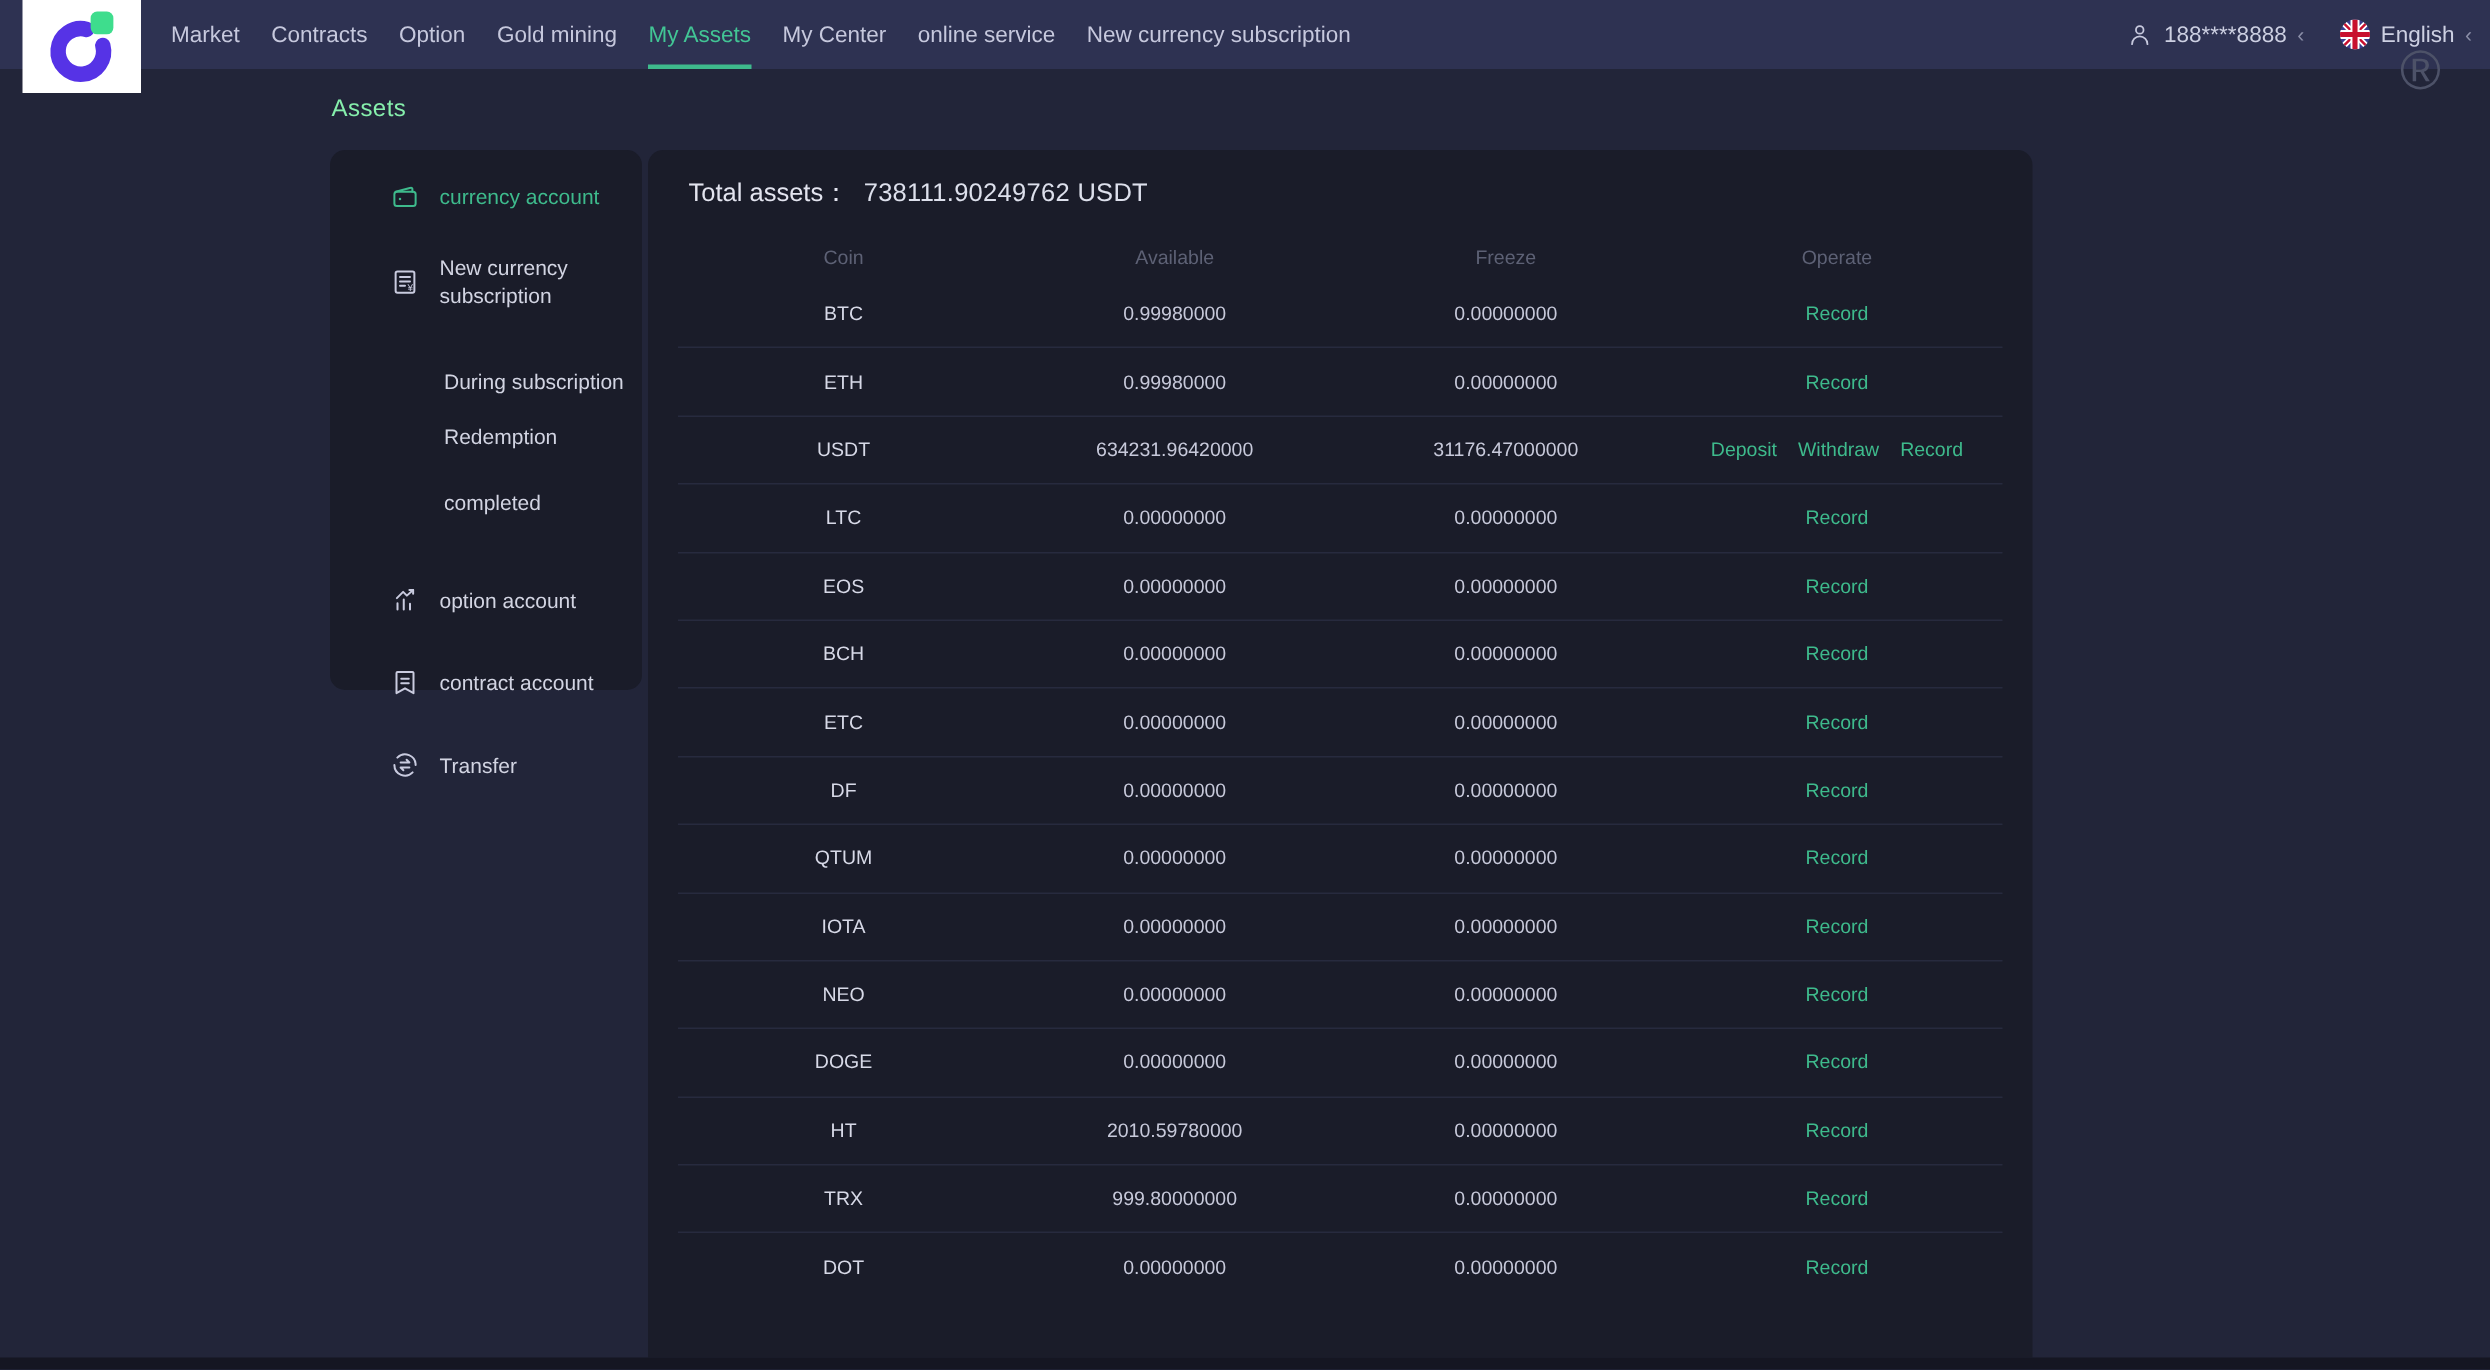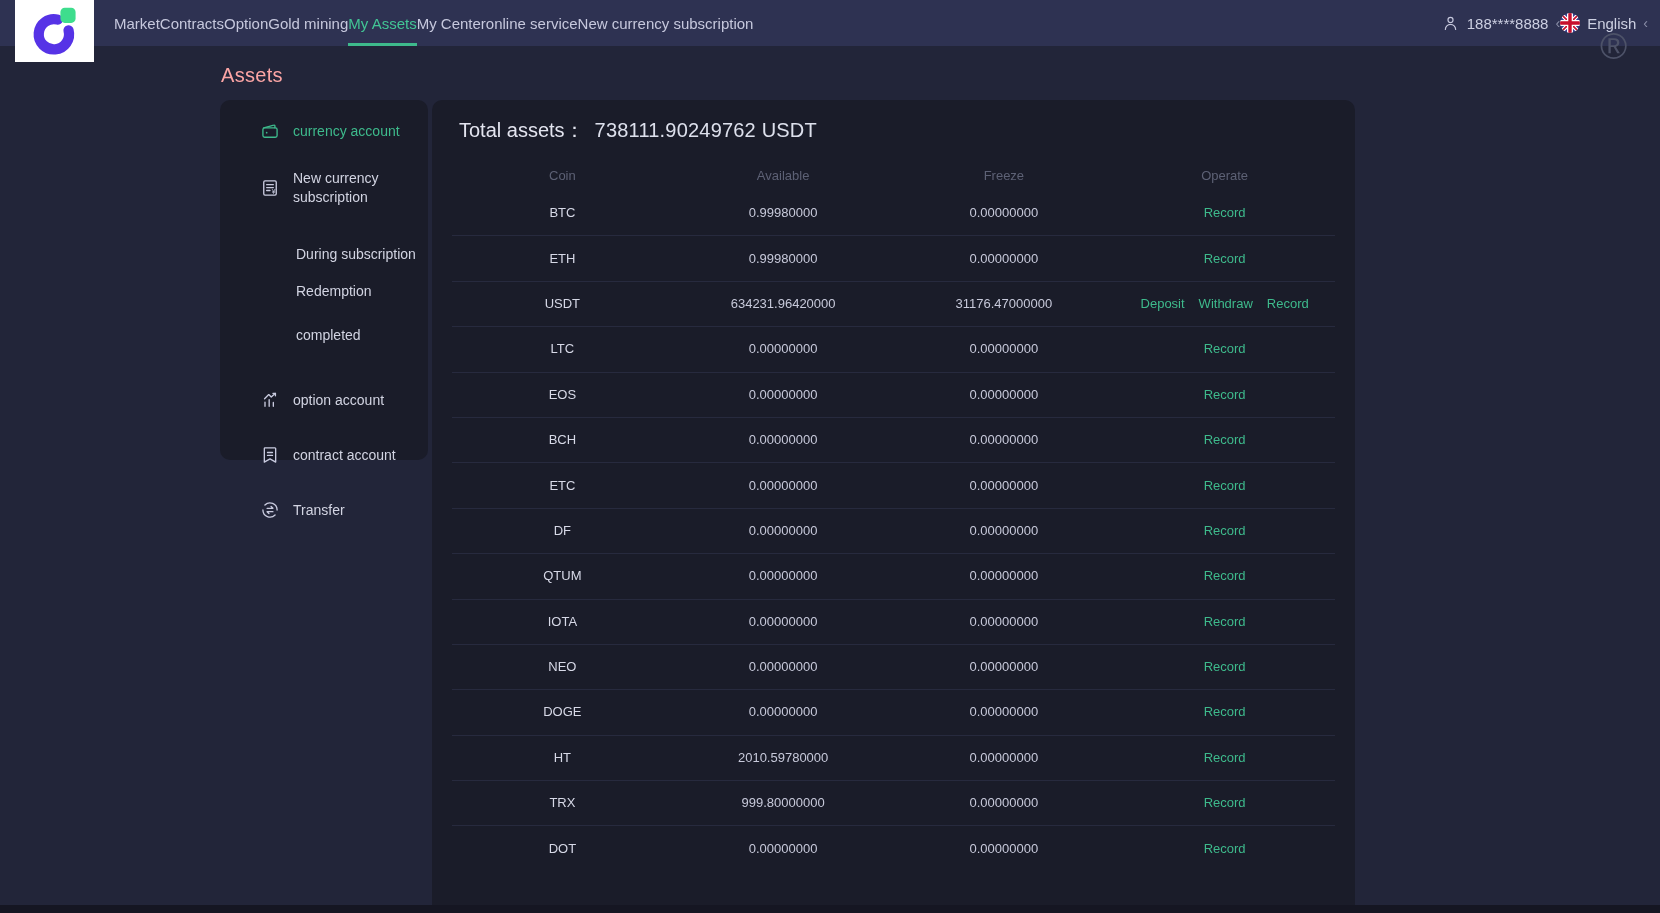--- a/index.html
+++ b/index.html
@@ -27,50 +27,50 @@
     position:absolute;top:0;left:0;width:100%;height:46px;
     background:var(--nav-bg);
     display:flex;align-items:center;z-index:4;
   }
   .logo-box{
     position:absolute;left:15px;top:0;width:79px;height:62px;
     background:#ffffff;z-index:6;
     display:flex;align-items:center;justify-content:center;cursor:pointer;
   }
   .nav-items{
-    display:flex;margin-left:114px;height:100%;align-items:center;
+    display:flex;gap:21px;margin-left:114px;height:100%;align-items:center;
   }
   .nav-item{
     position:relative;height:100%;display:flex;align-items:center;
     font-size:15px;color:#c6c8dd;cursor:pointer;white-space:nowrap;
   }
   .nav-item.active{color:var(--nav-active-green);}
   .nav-item.active::after{
     content:"";position:absolute;left:0;right:0;bottom:0;height:3px;
     background:var(--accent-green);
   }
   .nav-right{
     position:absolute;right:12px;top:0;height:100%;
-    display:flex;align-items:center;
+    display:flex;align-items:center;gap:24px;
   }
   .user-menu,.lang-menu{
     display:flex;align-items:center;gap:7px;cursor:pointer;
     font-size:15px;color:#cdd0e2;
   }
   .icon{display:inline-flex;align-items:center;justify-content:center;color:#c6c8dd;}
   .chev{color:#8b8fa8;font-size:14px;line-height:1;}
   .reg-mark{
     position:absolute;left:1600px;top:28px;z-index:5;
     font-size:37px;color:#4d5268;line-height:1;
     font-family:"Liberation Sans", sans-serif;
   }
   
   .page-title{
     position:absolute;left:221px;top:64px;
-    font-size:20px;color:#fca5a5;letter-spacing:.3px;
+    font-size:16px;color:#86efac;letter-spacing:.3px;
   }
   .sidebar{
     position:absolute;left:220px;top:100px;width:208px;height:360px;
     background:var(--panel-bg);border-radius:10px;
   }
   .side-item{
     position:absolute;left:0;right:0;height:26px;
     display:flex;align-items:center;gap:13px;
     padding-left:40px;font-size:14px;color:#d2d4e2;cursor:pointer;
   }
@@ -80,21 +80,21 @@
   .side-item.active{color:var(--accent-green);}
   .side-item .icon{width:20px;height:20px;flex:0 0 20px;color:#c9cbdf;}
   .side-item.active .icon{color:var(--accent-green);}
   
   .panel{
     position:absolute;left:432px;top:100px;width:923px;height:805px;
     background:var(--panel-bg);border-radius:10px 10px 0 0;
   }
   .total-row{
     display:flex;align-items:baseline;gap:10px;
-    padding:17px 0 0 27px;font-size:20px;
+    padding:17px 0 0 27px;font-size:17px;
   }
   .total-label{color:#e3e4ef;}
   .total-value{color:#dde0ec;letter-spacing:.2px;}
   .thead{
     margin-top:16px;height:30px;
     display:grid;grid-template-columns:repeat(4,1fr);
     padding:0 20px;align-items:center;text-align:center;
     font-size:13px;color:var(--header-text);
   }
   .tbody{}

